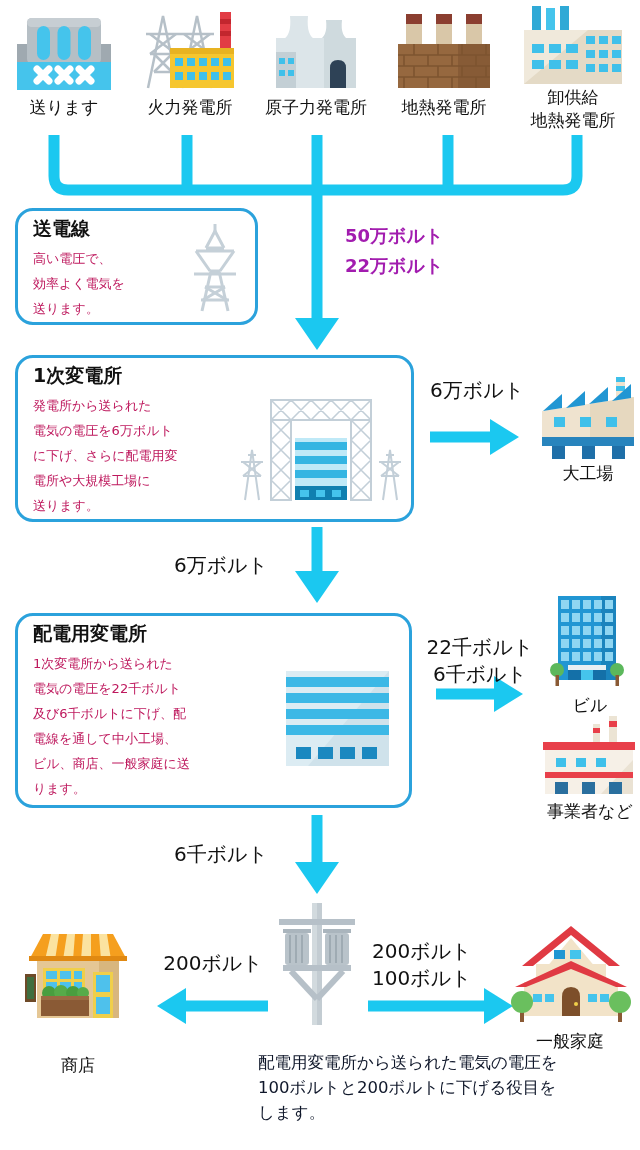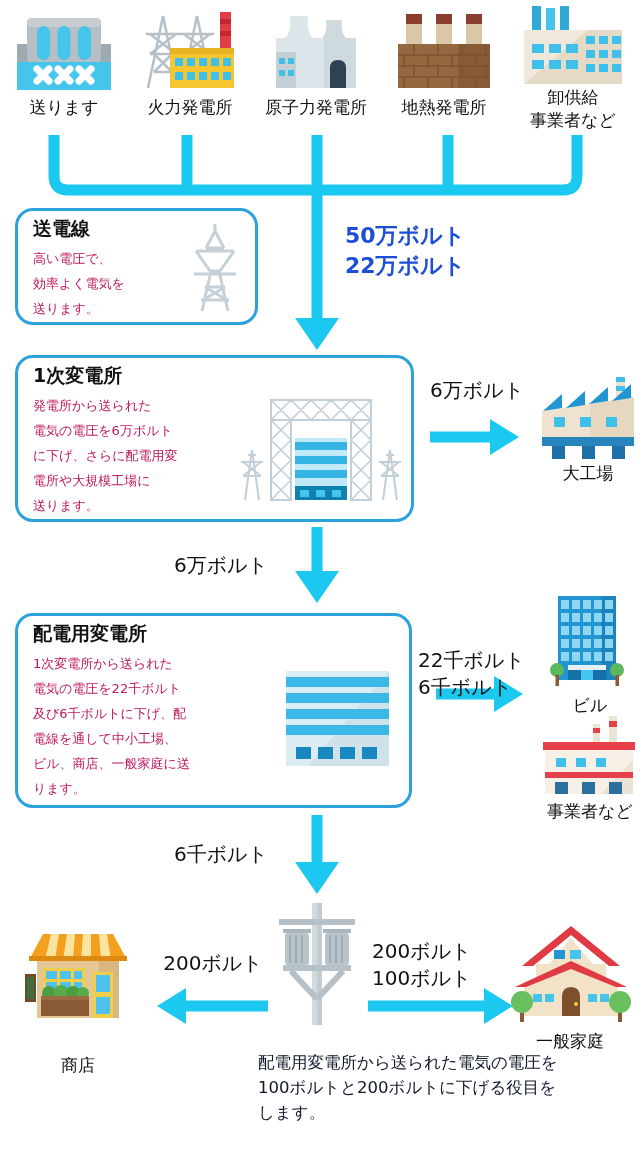--- a/index.html
+++ b/index.html
@@ -1,21 +1,21 @@
 <!DOCTYPE html>
 <html lang="ja"><head>
 <meta charset="utf-8">
 <style>
   html,body{margin:0;padding:0;background:#fff;}
   #canvas{position:relative;width:640px;height:1150px;background:#fff;overflow:hidden;
           font-family:"DejaVu Sans","Liberation Sans",sans-serif;color:#111;}
   .abs{position:absolute;}
   .cap{font-size:17px;line-height:23px;text-align:center;white-space:pre-line;color:#111;}
   .volt{font-size:20px;font-weight:400;line-height:27px;white-space:pre-line;color:#111;}
-  .volt-big{font-size:22px;font-weight:700;line-height:30px;white-space:pre-line;color:#1d4ed8;}
+  .volt-big{font-size:18px;font-weight:700;line-height:30px;white-space:pre-line;color:#a21caf;}
   .box{position:absolute;background:#fff;border:3px solid #2BA2DC;border-radius:18px;
        box-sizing:border-box;padding:5px 15px;}
   .box h3{margin:0 0 4px 0;font-size:19px;font-weight:700;color:#111;}
   .box p{margin:0;font-size:13px;line-height:25px;white-space:pre-line;color:#be185d;}
   .note{font-size:16.5px;line-height:25px;white-space:pre-line;color:#0f172a;}
   svg{display:block;}
 </style>
 </head>
 <body>
 
@@ -169,21 +169,21 @@
         <rect x="68" y="44" width="9" height="8"></rect>
           <rect x="81" y="44" width="9" height="8"></rect>
           <rect x="94" y="44" width="9" height="8"></rect>
         <rect x="68" y="58" width="9" height="8"></rect>
           <rect x="81" y="58" width="9" height="8"></rect>
           <rect x="94" y="58" width="9" height="8"></rect>
       </g>
     </svg>
   </div>
   <div class="abs cap" style="left:515px;top:86px;width:116px">卸供給
-事業者など</div>
+地熱発電所</div>
 
   <div class="box" style="left:15px;top:208px;width:243px;height:117px">
     <h3>送電線</h3>
     <p>高い電圧で、
 効率よく電気を
 送ります。</p>
     <div class="abs" style="right:8px;top:10px">
       <svg width="64" height="94" viewBox="0 0 64 94">
         <g stroke="#c5d0d8" stroke-width="3" fill="none">
           <path d="M32 3 V12"></path>
@@ -297,21 +297,21 @@
         <g fill="#1a88c0">
           <rect x="10" y="76" width="15" height="12"></rect>
           <rect x="32" y="76" width="15" height="12"></rect>
           <rect x="54" y="76" width="15" height="12"></rect>
           <rect x="76" y="76" width="15" height="12"></rect>
         </g>
       </svg>
     </div>
   </div>
 
-  <div class="abs volt" style="left:418px;top:647px;width:124px;text-align:left">22千ボルト
+  <div class="abs volt" style="left:418px;top:634px;width:124px;text-align:center">22千ボルト
 6千ボルト</div>
   <div class="abs" style="left:548px;top:596px">
     <svg width="78" height="94" viewBox="0 0 78 94">
       <rect x="10" y="0" width="58" height="84" fill="#2196d3"></rect>
       <rect x="53" y="0" width="15" height="84" fill="#1b84bd"></rect>
       <g fill="#8fd6f2">
         <rect x="13" y="4" width="8" height="9"></rect>
           <rect x="24" y="4" width="8" height="9"></rect>
           <rect x="35" y="4" width="8" height="9"></rect>
           <rect x="46" y="4" width="8" height="9"></rect>

